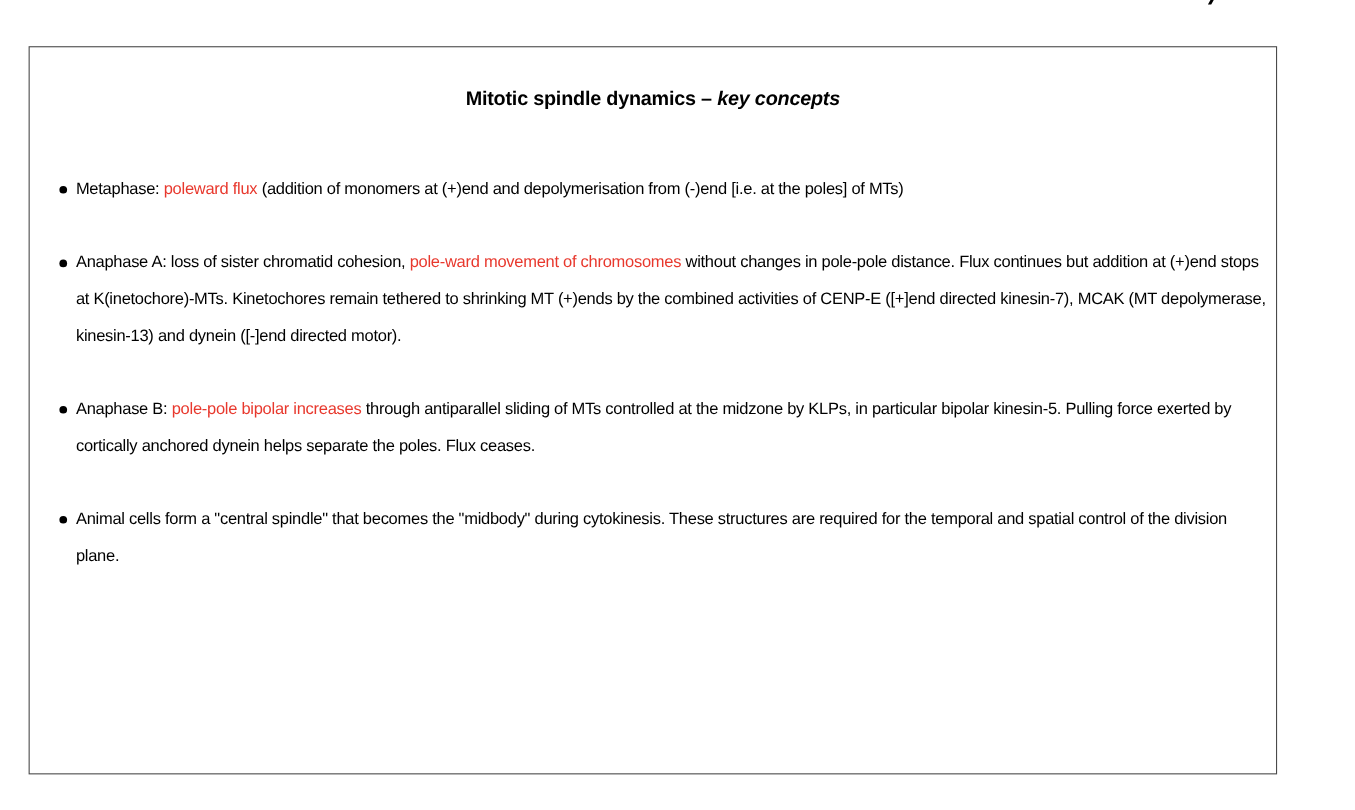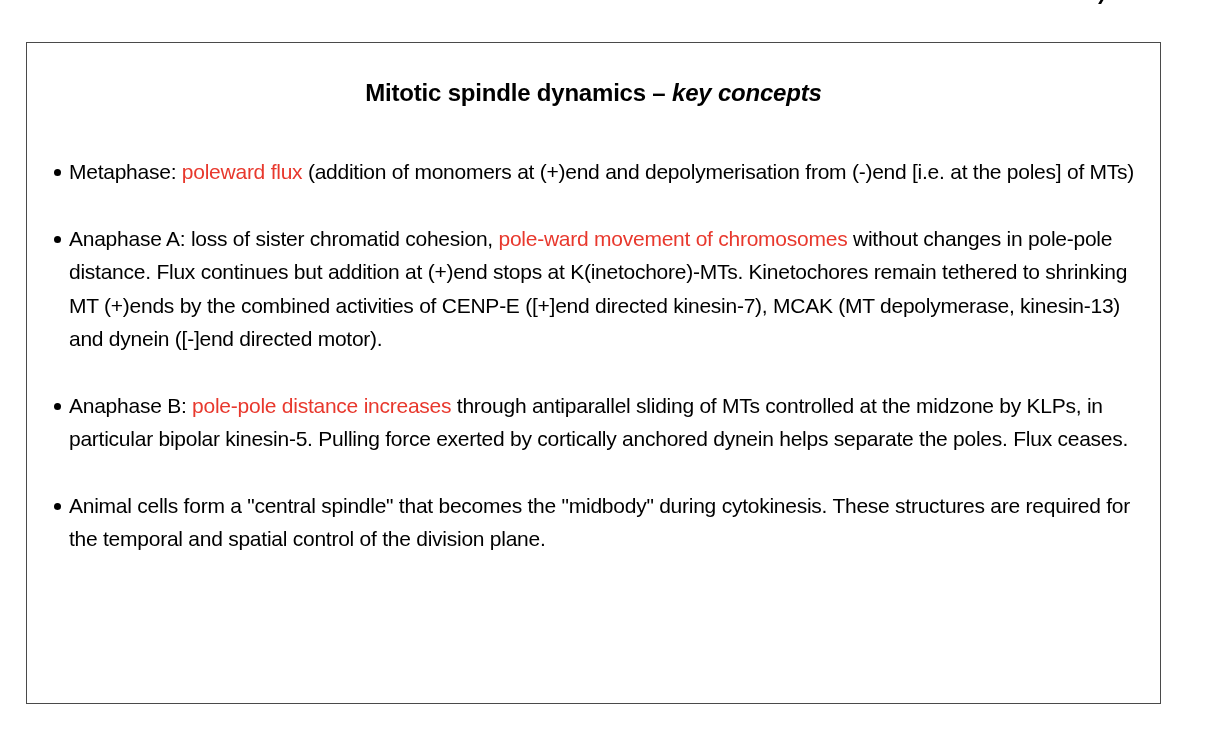--- a/index.html
+++ b/index.html
@@ -41,40 +41,40 @@
       border: 1.5px solid #4a4a4a;
       box-sizing: border-box;
       background: #ffffff;
     }
     .title {
       position: absolute;
       top: 36px;
       left: 0;
       width: 100%;
       text-align: center;
-      font-size: 24px;
+      font-size: 18px;
       font-weight: bold;
       letter-spacing: -0.2px;
     }
     .title em {
       font-style: italic;
     }
     .bullets {
       position: absolute;
       left: 24px;
       top: 112px;
       width: 1100px;
       margin: 0;
       padding: 0;
       list-style: none;
     }
     .bullet {
       position: relative;
       padding-left: 18px;
-      font-size: 21px;
+      font-size: 15px;
       line-height: 33.5px;
       letter-spacing: -0.25px;
     }
     .bullet::before {
       content: "";
     }
     .bullet .dot {
       position: absolute;
       left: 3px;
       top: 14px;
@@ -105,20 +105,20 @@
     <li class="bullet">
       <span class="dot"></span>
       <span>Metaphase: </span><span class="hl">poleward flux</span><span> (addition of monomers at (+)end and depolymerisation from (-)end [i.e. at the poles] of MTs)</span>
     </li>
     <li class="bullet">
       <span class="dot"></span>
       <span>Anaphase A: loss of sister chromatid cohesion, </span><span class="hl">pole-ward movement of chromosomes</span><span> without changes in pole-pole distance. Flux continues but addition at (+)end stops at K(inetochore)-MTs.  Kinetochores remain tethered to shrinking MT (+)ends by the combined activities of CENP-E ([+]end directed kinesin-7), MCAK (MT depolymerase, kinesin-13) and dynein ([-]end directed motor).</span>
     </li>
     <li class="bullet">
       <span class="dot"></span>
-      <span>Anaphase B: </span><span class="hl">pole-pole distance increases</span><span> through antiparallel sliding of MTs controlled at the midzone by KLPs, in particular bipolar kinesin-5. Pulling force exerted by cortically anchored dynein helps separate the poles. Flux ceases.</span>
+      <span>Anaphase B: </span><span class="hl">pole-pole bipolar increases</span><span> through antiparallel sliding of MTs controlled at the midzone by KLPs, in particular bipolar kinesin-5. Pulling force exerted by cortically anchored dynein helps separate the poles. Flux ceases.</span>
     </li>
     <li class="bullet">
       <span class="dot"></span>
       <span>Animal cells form a "central spindle" that becomes the "midbody" during cytokinesis. These structures are required for the temporal and spatial control of the division plane.</span>
     </li>
   </ul>
 </div>
 
 </body></html>

